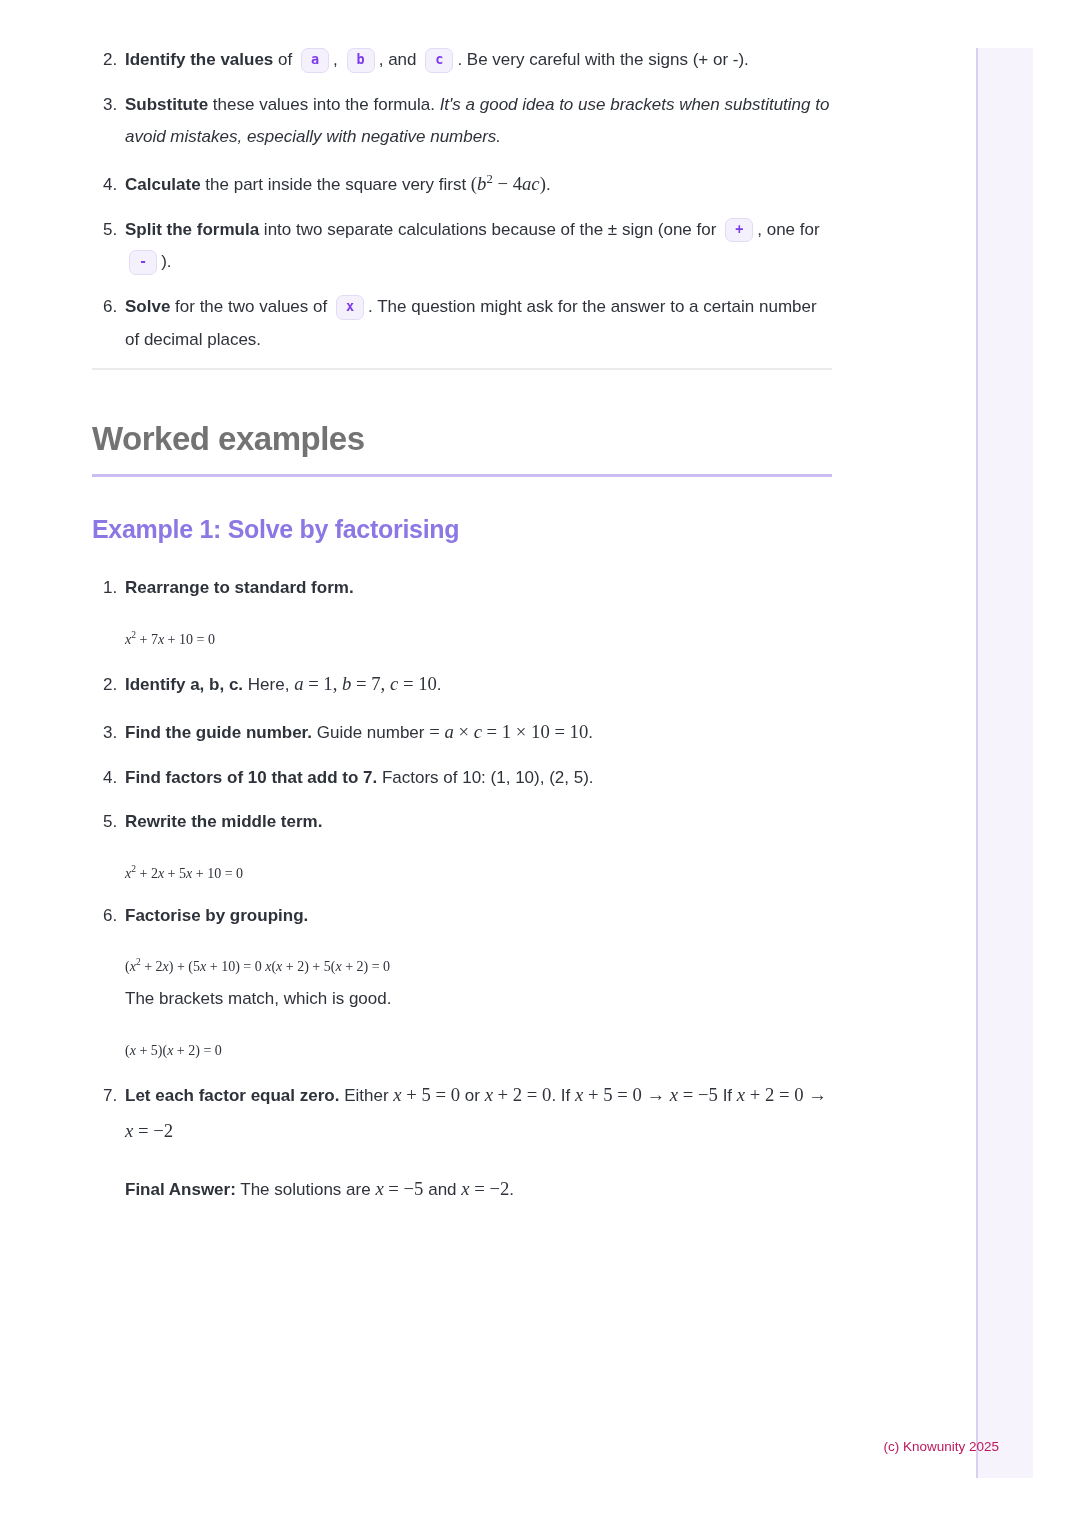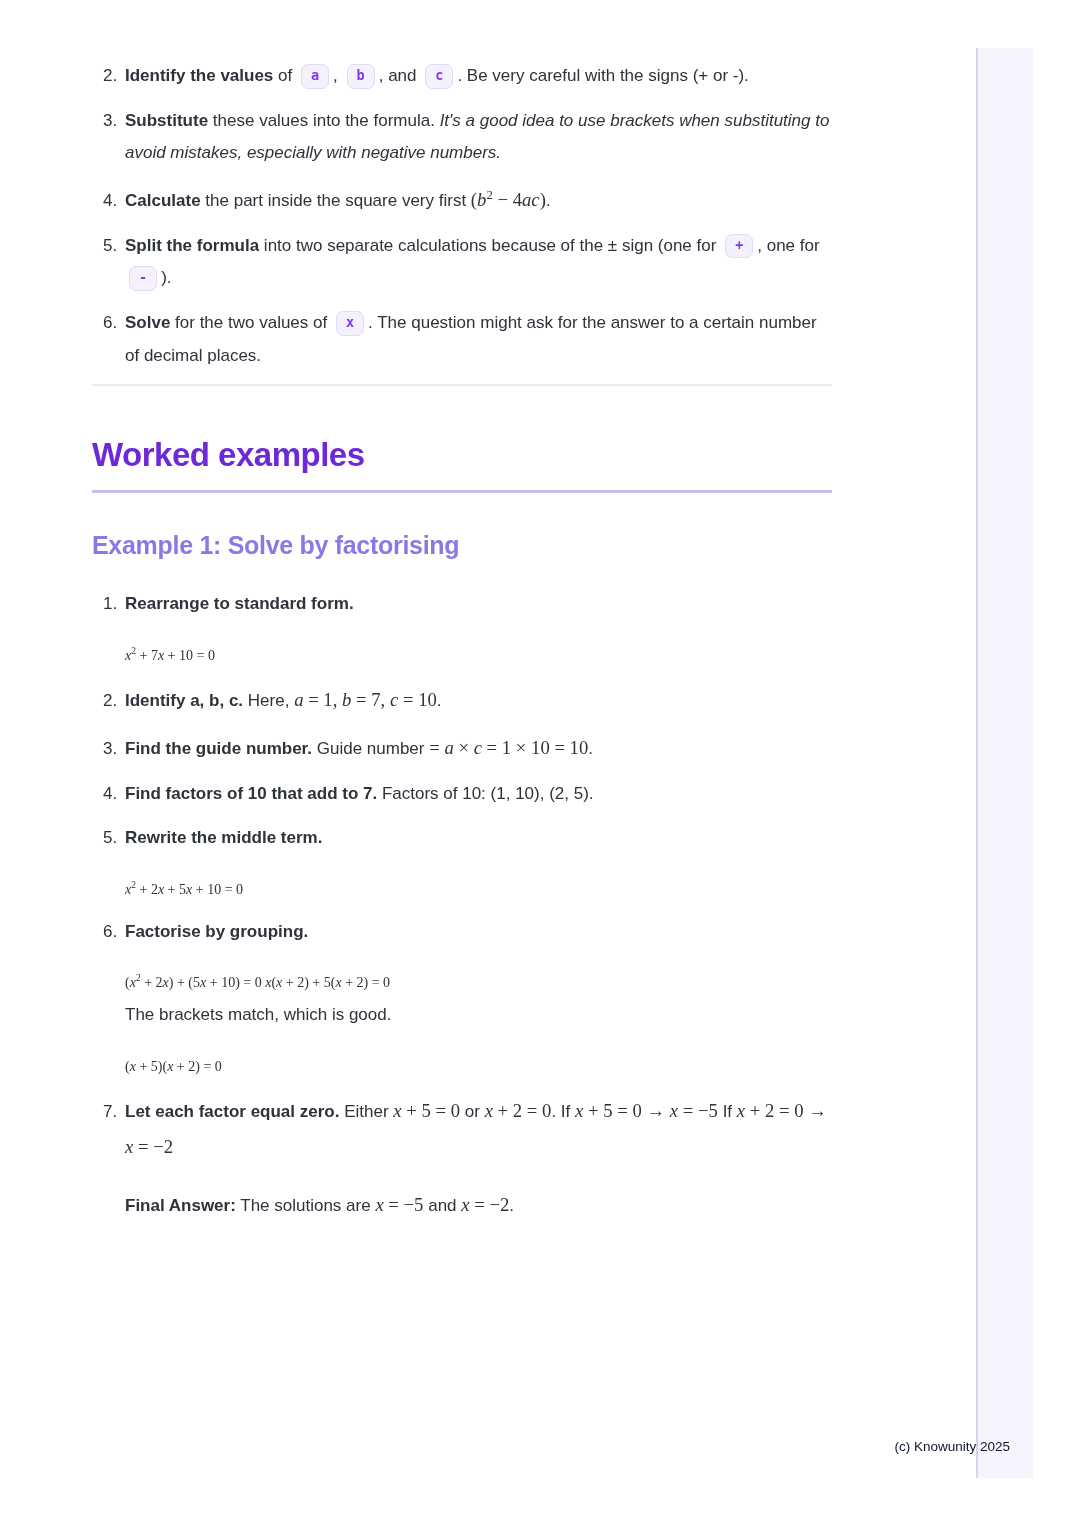--- a/index.html
+++ b/index.html
@@ -7,21 +7,21 @@
   body {
     width: 1080px; height: 1528px;
     position: relative;
     background: #ffffff;
     font-family: "Liberation Sans", sans-serif;
     color: #2e323a;
     overflow: hidden;
   }
   .content {
     position: absolute;
-    left: 92px; top: 16px;
+    left: 92px; top: 0;
     width: 740px;
   }
   ol.steps {
     margin: 0; padding: 0 0 0 30px;
     font-size: 17px;
     line-height: 1.92;
   }
   ol.steps.intro { margin-top: 44px; }
   ol.steps.ex { margin-top: 28px; }
   ol.steps li { margin-bottom: 12px; padding-left: 3px; }
@@ -52,21 +52,21 @@
   p.li-p { margin: 20px 0 0 0; }
   p.note { margin: 2px 0 0 0; }
   hr.divider {
     border: none;
     border-top: 2px solid #ebebee;
     margin: 8px 0 0 0;
   }
   h1.worked {
     font-size: 33px;
     font-weight: 700;
-    color: #6d28d9;
+    color: #737373;
     letter-spacing: -0.5px;
     margin: 50px 0 0 0;
     padding-bottom: 16px;
     border-bottom: 3px solid #cabdf1;
   }
   h2.example {
     font-size: 25px;
     font-weight: 700;
     color: #8c77e4;
     letter-spacing: -0.3px;
@@ -80,23 +80,23 @@
     position: absolute;
     left: 976px; top: 48px;
     width: 57px; height: 1430px;
     background: #f6f3fc;
     border-left: 2px solid #d8d0ef;
     z-index: 1;
   }
   .watermark {
     position: absolute;
     top: 1439px;
-    right: 70px;
+    right: 81px;
     font-size: 13.5px;
-    color: #0f172a;
+    color: #be185d;
     z-index: 2;
   }
 </style>
 </head>
 <body>
 
 <div class="content">
 
   <ol class="steps intro" start="2">
     <li><strong class="lead">Identify the values</strong><span> of </span><code class="chip">a</code><span>, </span><code class="chip">b</code><span>, and </span><code class="chip">c</code><span>. Be very careful with the signs (+ or -).</span></li>

